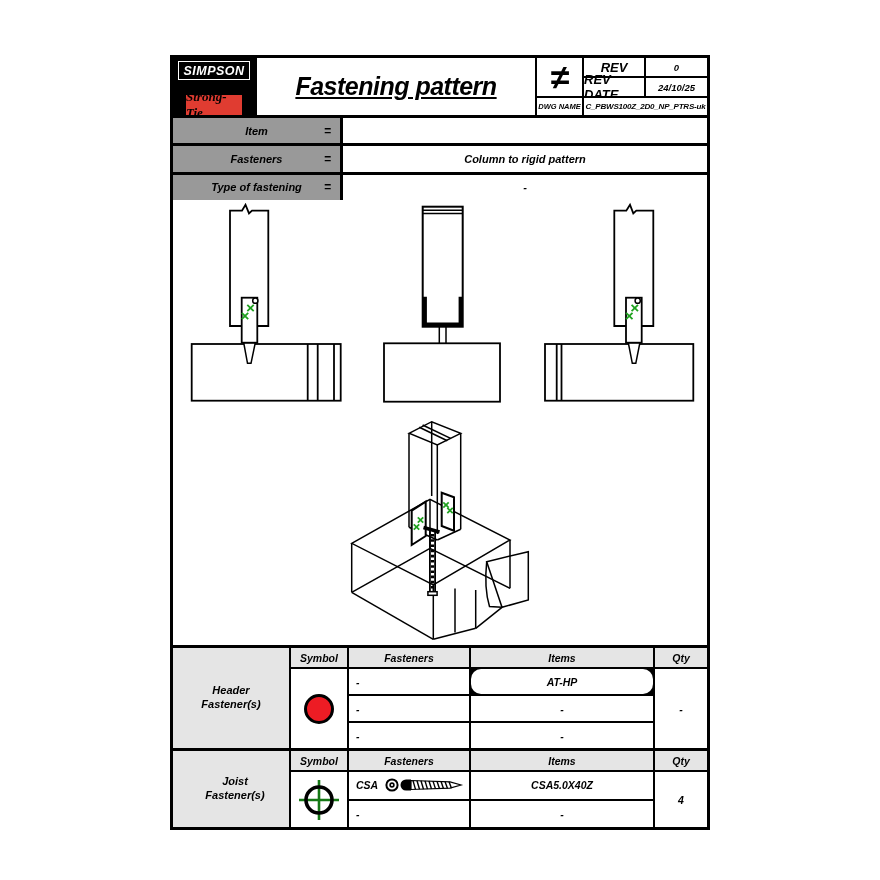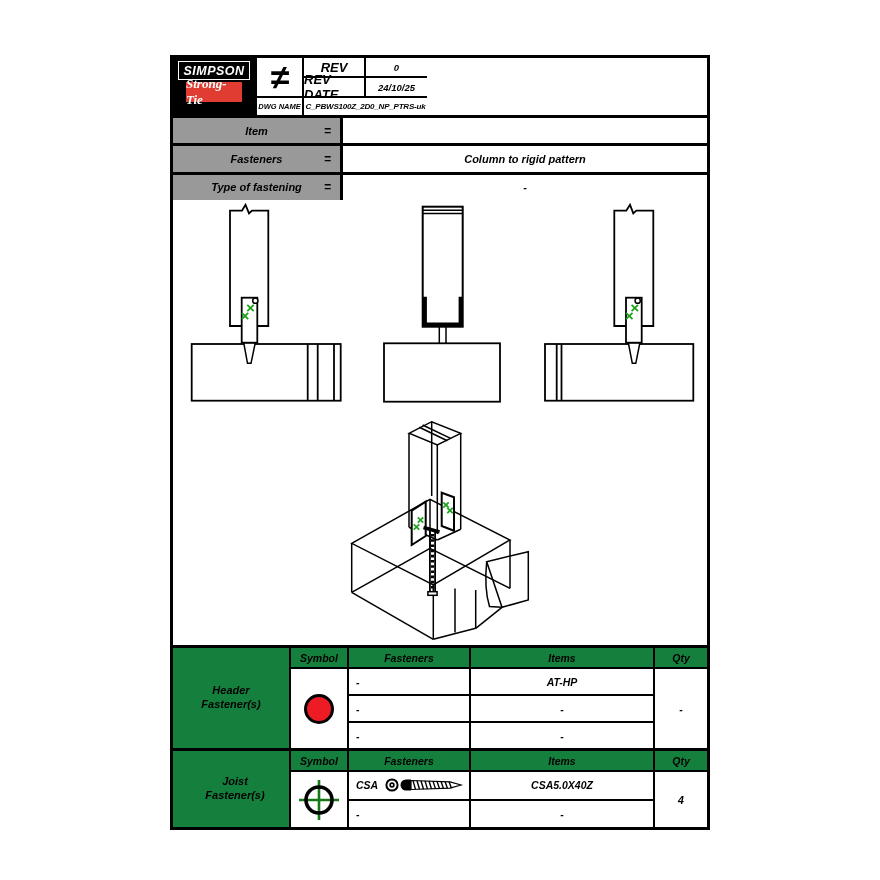--- a/index.html
+++ b/index.html
@@ -8,21 +8,21 @@
   .sheet{position:absolute;left:170px;top:55px;width:540px;height:775px;
          border:3px solid #000;box-sizing:border-box;background:#fff;}
   .sec{position:absolute;left:0;width:534px;box-sizing:border-box;}
 
   
   .title-block{top:0;height:57px;display:flex;}
   .logo-cell{width:84px;background:#000;border-right:2px solid #000;
              display:flex;flex-direction:column;align-items:center;padding-top:3px;box-sizing:border-box;}
   .logo-simpson{width:72px;height:19px;background:#000;border:1.5px solid #fff;color:#fff;
                 font-weight:bold;font-size:12.5px;letter-spacing:.5px;display:flex;align-items:center;justify-content:center;box-sizing:border-box;}
-  .logo-strongtie{width:56px;height:20px;background:#e03c31;color:#ffffff;margin-top:2px;
+  .logo-strongtie{width:56px;height:20px;background:#e03c31;color:#000000;margin-top:15px;
                   font-family:"Liberation Serif", serif;font-weight:bold;font-size:13px;
                   display:flex;align-items:center;justify-content:center;}
   .title-cell{flex:1;display:flex;align-items:center;justify-content:center;border-right:2px solid #000;}
   .title-text{font-size:25px;font-weight:bold;text-decoration:underline;letter-spacing:-.5px;}
   .tb-right{width:170px;display:grid;grid-template-columns:45px 60px 1fr;grid-template-rows:18px 18px 1fr;
             background:#000;gap:2px;padding-left:0;}
   .tb-cell{background:#fff;display:flex;align-items:center;justify-content:center;font-weight:bold;}
   .proj-cell{grid-column:1;grid-row:1/3;font-size:34px;font-weight:bold;line-height:0;}
   .dwg-lab{grid-column:1;grid-row:3;font-size:7.5px;}
   .rev-lab{font-size:13px;}  .rev-val{font-size:9.5px;}
@@ -42,37 +42,40 @@
   
   .drawing{top:142px;height:445px;}
 
   
   .ftable{display:grid;background:#000;gap:2px;}
   .hf{top:587px;height:103px;border-top:3px solid #000;
       grid-template-columns:116px 56px 120px 182px 1fr;grid-template-rows:19px 1fr 1fr 1fr;}
   .jf{top:690px;height:79px;border-top:3px solid #000;
       grid-template-columns:116px 56px 120px 182px 1fr;grid-template-rows:19px 1fr 1fr;}
   .fc{background:#fff;display:flex;align-items:center;justify-content:center;font-weight:bold;font-size:10.5px;}
-  .fg{background:#15803d;display:flex;align-items:center;justify-content:center;font-weight:bold;font-size:10.5px;}
+  .fg{background:#e5e5e5;display:flex;align-items:center;justify-content:center;font-weight:bold;font-size:10.5px;}
   .rowlab{grid-column:1;text-align:center;line-height:1.25;font-size:11px;}
   .hf .rowlab{grid-row:1/5;} .jf .rowlab{grid-row:1/4;padding-left:8px;}
   .span-rows-hf{grid-row:2/5;} .span-rows-jf{grid-row:2/4;}
   .fcell-left{justify-content:flex-start;padding-left:7px;}
   .csa-row{gap:6px;}
 </style>
 </head>
 <body>
 
 <div class="page">
   <div class="sheet">
 
     <div class="sec title-block">
       <div class="logo-cell">
         <div class="logo-simpson">SIMPSON</div>
         <div class="logo-strongtie">Strong-Tie</div>
+      </div>
+      <div class="title-cell">
+        <span class="title-text">Fastening pattern</span>
       </div>
       <div class="tb-right">
         <div class="tb-cell proj-cell">≠</div>
         <div class="tb-cell rev-lab">REV</div>
         <div class="tb-cell rev-val">0</div>
         <div class="tb-cell rev-lab">REV DATE</div>
         <div class="tb-cell rev-val">24/10/25</div>
         <div class="tb-cell dwg-lab">DWG NAME</div>
         <div class="tb-cell dwg-val">C_PBWS100Z_2D0_NP_PTRS-uk</div>
       </div>
@@ -214,21 +217,21 @@
       <div class="fg">Items</div>
       <div class="fg">Qty</div>
 
       <div class="fc span-rows-hf" style="grid-column:2;">
         <svg width="34" height="34">
           <circle cx="17" cy="17" r="13.5" fill="#ed1c24" stroke="#000" stroke-width="3"></circle>
         </svg>
       </div>
 
       <div class="fc fcell-left" style="grid-column:3;grid-row:2;">-</div>
-      <div class="fc" style="grid-column:4;grid-row:2;">AT-HP</div>
+      <div class="fc" style="grid-column:4;grid-row:2;border-radius:10px;">AT-HP</div>
       <div class="fc fcell-left" style="grid-column:3;grid-row:3;">-</div>
       <div class="fc" style="grid-column:4;grid-row:3;">-</div>
       <div class="fc fcell-left" style="grid-column:3;grid-row:4;">-</div>
       <div class="fc" style="grid-column:4;grid-row:4;">-</div>
 
       <div class="fc span-rows-hf" style="grid-column:5;">-</div>
     </div>
 
     <div class="sec ftable jf">
       <div class="fg rowlab">

